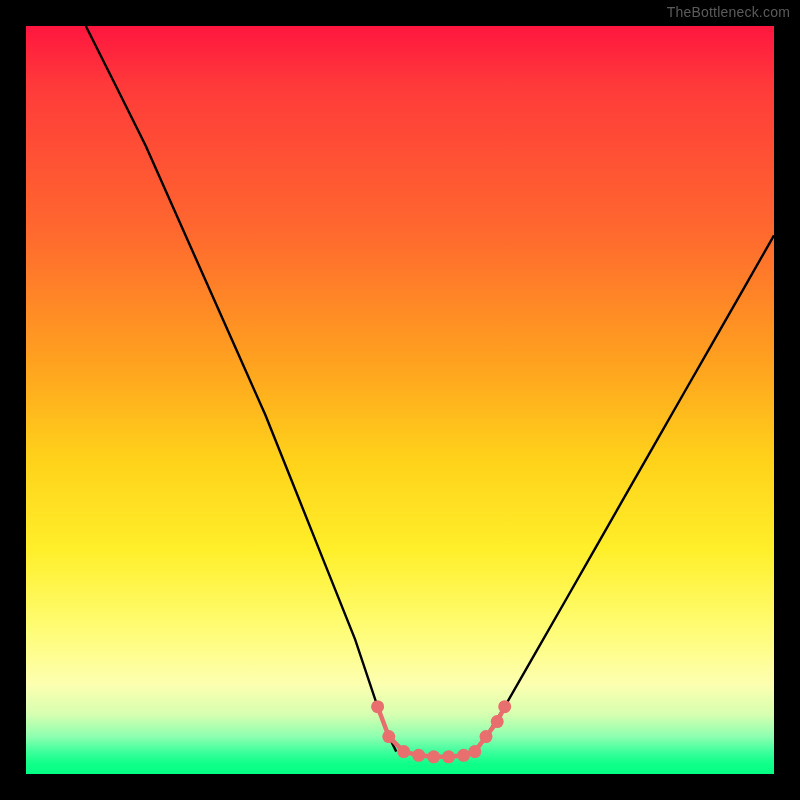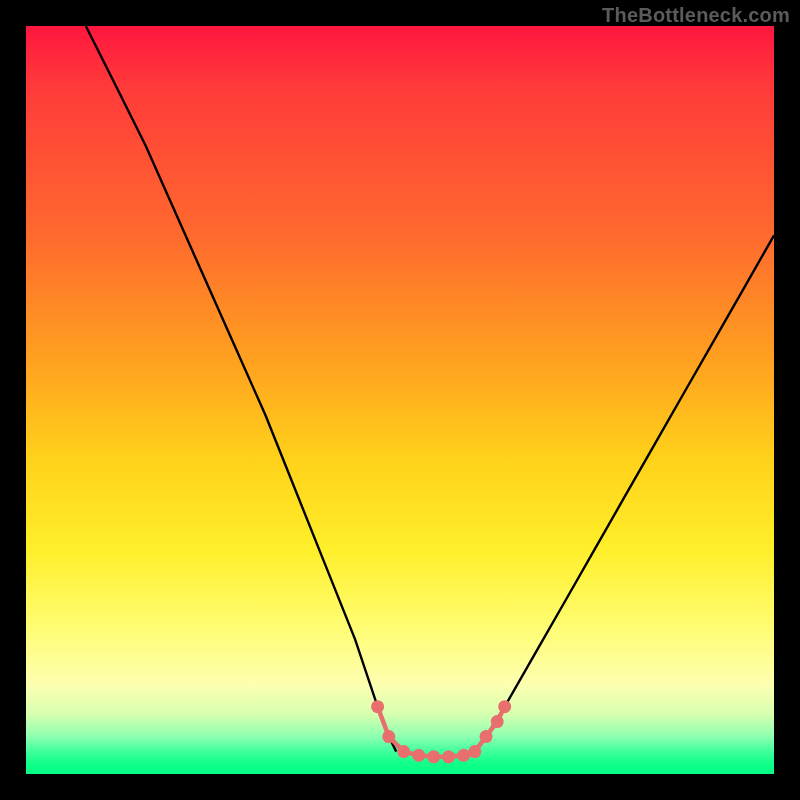--- a/index.html
+++ b/index.html
@@ -39,22 +39,22 @@
       #3fff9d 97%,
       #12ff8a 98.5%,
       #03ff84 100%
     );
   }
   .watermark {
     position: absolute;
     top: 4px;
     right: 10px;
     color: #5b5b5b;
-    font-size: 20px;
-    font-weight: 700;
+    font-size: 14px;
+    font-weight: 400;
     letter-spacing: 0.2px;
     user-select: none;
   }
   svg.curve {
     position: absolute;
     left: 0;
     top: 0;
     width: 748px;
     height: 748px;
     overflow: visible;

